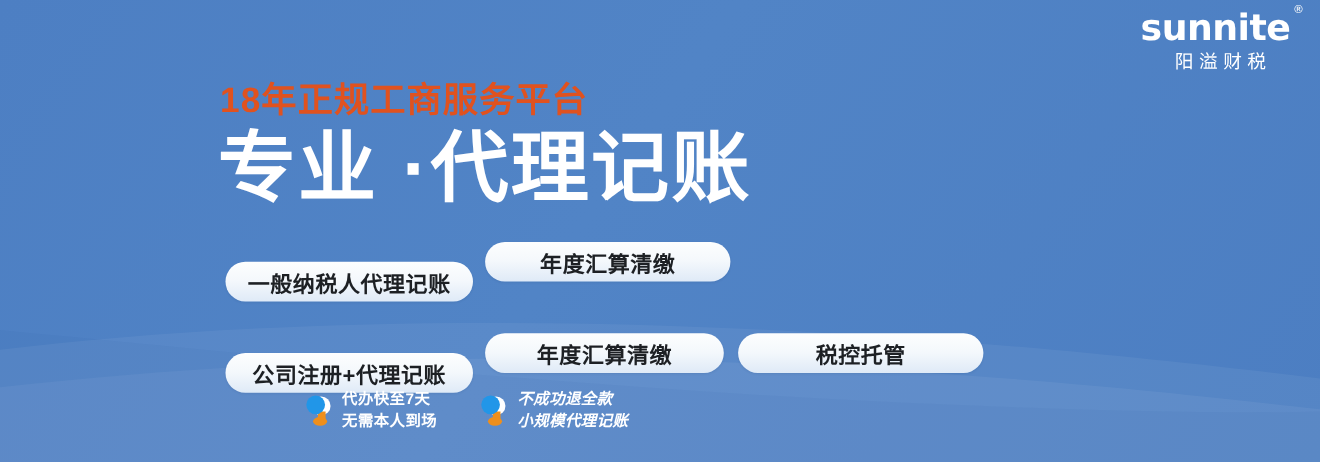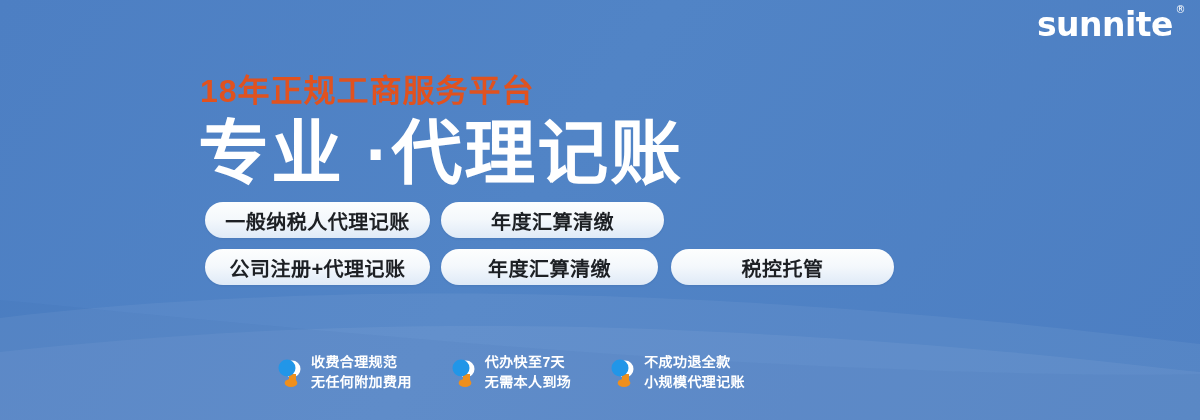--- a/index.html
+++ b/index.html
@@ -110,38 +110,38 @@
     justify-content: center;
     border-radius: 18px;
     background: linear-gradient(180deg, #fdfefe 0%, #f4f8fc 48%, #dfeaf7 100%);
     color: #1d2024;
     font-size: 20px;
     font-weight: 700;
     letter-spacing: 0.5px;
     box-shadow: 0 1px 2px rgba(20,50,90,0.10);
     white-space: nowrap;
   }
-  .pill.w1 { width: 225px; margin-right: 11px; }
+  .pill.w1 { width: 225px; margin-right: 11px; margin-top: 36px; }
   .pill.w2 { width: 217px; margin-right: 13px; }
   .pill.w3 { width: 223px; }
 
   
   .features {
     position: absolute;
     left: 276px;
     top: 352px;
     display: flex;
     align-items: flex-start;
   }
   .feature {
     display: flex;
     align-items: center;
     margin-right: 38px;
   }
-  .feature:last-child { margin-right: 16px; }
+  .feature:last-child { margin-right: 16px; font-style: italic; }
 
   .feature-icon {
     position: relative;
     width: 26px;
     height: 32px;
     margin-right: 9px;
     flex: 0 0 auto;
   }
   .feature-text {
     line-height: 1.45;
@@ -164,78 +164,65 @@
     <path d="M0,318 C180,296 420,286 700,300 C920,311 1080,330 1200,344 L1200,420 L0,420 Z" fill="#ffffff" opacity="0.055"></path>
     <path d="M0,352 C200,330 430,318 720,332 C950,343 1090,360 1200,372 L1200,420 L0,420 Z" fill="#ffffff" opacity="0.055"></path>
     <path d="M0,300 C230,322 520,352 820,366 C1000,374 1120,376 1200,374 L1200,420 L0,420 Z" fill="#1f4f8f" opacity="0.045"></path>
   </svg>
 
   <div class="logo-block">
     <div class="logo-word">
       <span>sunnite</span>
       <span class="logo-reg">®</span>
     </div>
+    <div class="logo-sub">阳溢财税</div>
   </div>
 
   <div class="kicker">18年正规工商服务平台</div>
   <div class="headline">专业 ·代理记账</div>
 
   <div class="pill-rows">
     <div class="pill-row">
       <div class="pill w1">一般纳税人代理记账</div>
       <div class="pill w3">年度汇算清缴</div>
     </div>
     <div class="pill-row">
       <div class="pill w1">公司注册+代理记账</div>
       <div class="pill w2">年度汇算清缴</div>
       <div class="pill w3">税控托管</div>
     </div>
   </div>
 
   <div class="features">
+
 
     <div class="feature">
       <div class="feature-icon">
         <svg viewBox="0 0 26 32" width="26" height="32">
           <circle cx="16" cy="13" r="8.5" fill="#ffffff"></circle>
           <path d="M13 18 L13 26 Q13 30 16.5 30 Q20 30 20 26 L20 18 Z" fill="#ef8f1c"></path>
           <ellipse cx="15" cy="27" rx="6.4" ry="4" fill="#ef8f1c"></ellipse>
           <circle cx="11" cy="12" r="8.5" fill="#2196e8"></circle>
         </svg>
       </div>
       <div class="feature-text">
-        <span>收费合理规范</span>
-        <span>无任何附加费用</span>
+        <span>代办快至7天</span>
+        <span>无需本人到场</span>
       </div>
     </div>
 
     <div class="feature">
       <div class="feature-icon">
         <svg viewBox="0 0 26 32" width="26" height="32">
           <circle cx="16" cy="13" r="8.5" fill="#ffffff"></circle>
           <path d="M13 18 L13 26 Q13 30 16.5 30 Q20 30 20 26 L20 18 Z" fill="#ef8f1c"></path>
           <ellipse cx="15" cy="27" rx="6.4" ry="4" fill="#ef8f1c"></ellipse>
           <circle cx="11" cy="12" r="8.5" fill="#2196e8"></circle>
         </svg>
       </div>
       <div class="feature-text">
-        <span>代办快至7天</span>
-        <span>无需本人到场</span>
-      </div>
-    </div>
-
-    <div class="feature">
-      <div class="feature-icon">
-        <svg viewBox="0 0 26 32" width="26" height="32">
-          <circle cx="16" cy="13" r="8.5" fill="#ffffff"></circle>
-          <path d="M13 18 L13 26 Q13 30 16.5 30 Q20 30 20 26 L20 18 Z" fill="#ef8f1c"></path>
-          <ellipse cx="15" cy="27" rx="6.4" ry="4" fill="#ef8f1c"></ellipse>
-          <circle cx="11" cy="12" r="8.5" fill="#2196e8"></circle>
-        </svg>
-      </div>
-      <div class="feature-text">
         <span>不成功退全款</span>
         <span>小规模代理记账</span>
       </div>
     </div>
 
   </div>
 </div>
 
 </body></html>

